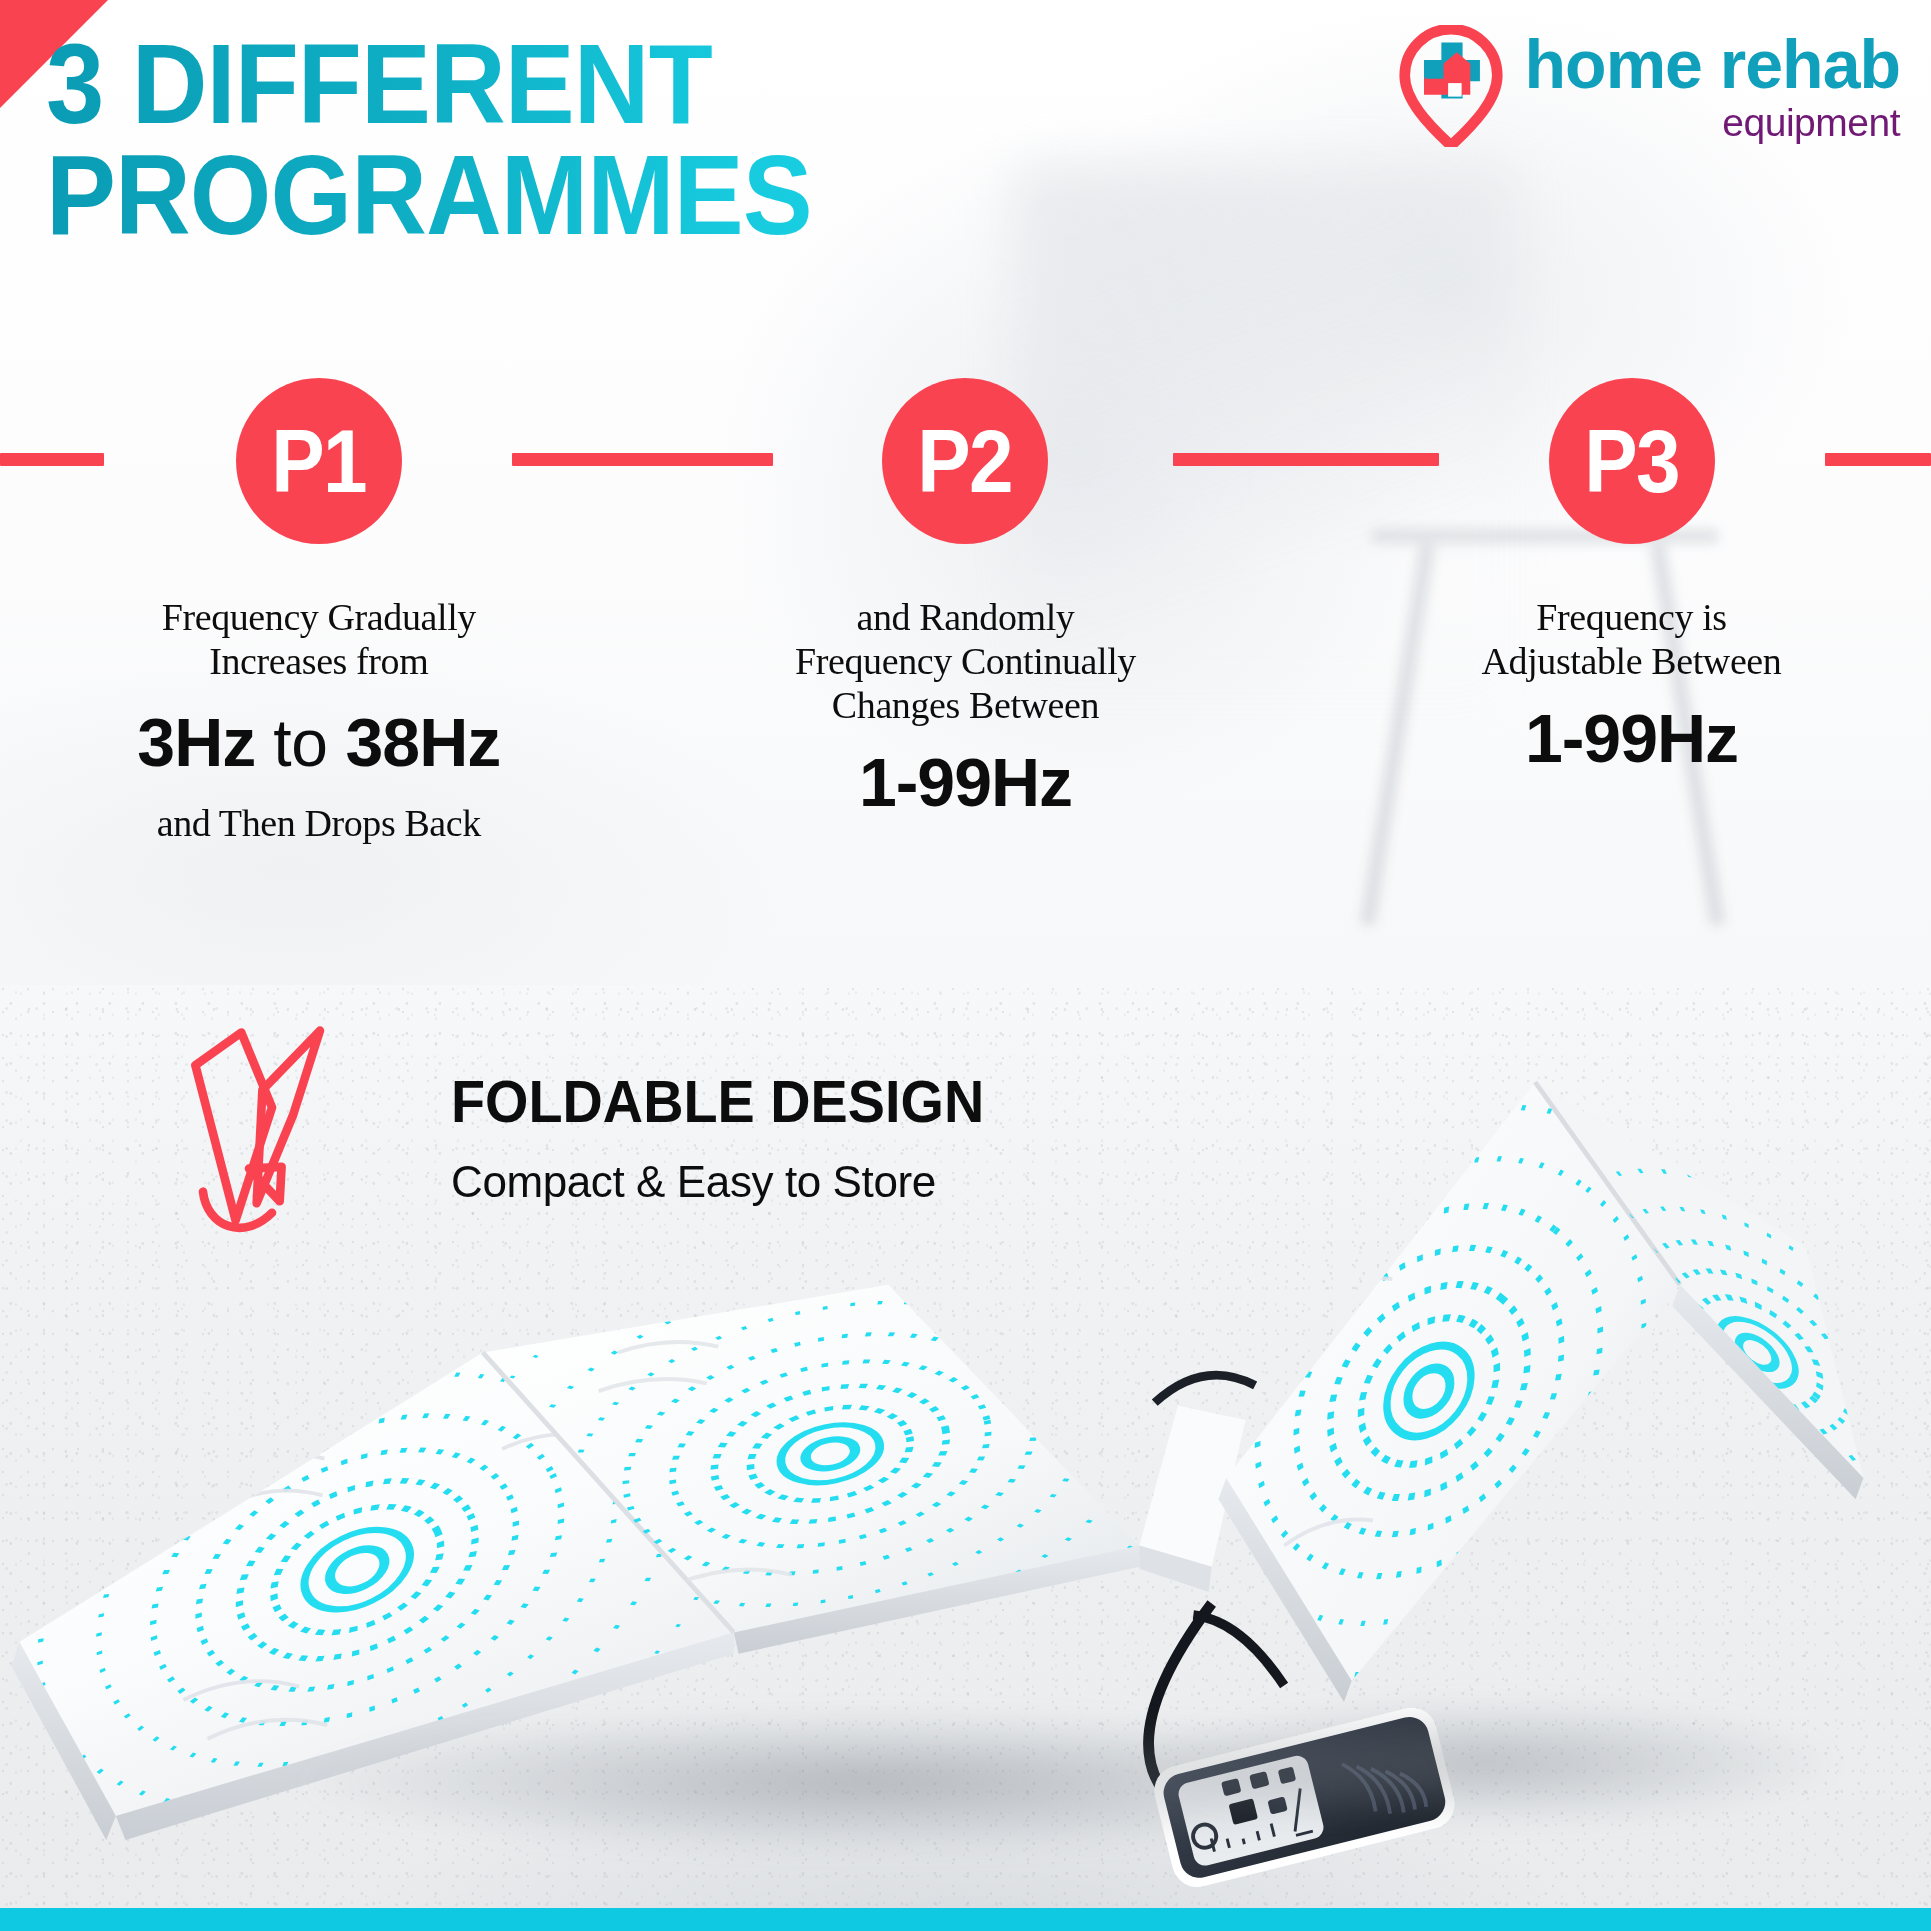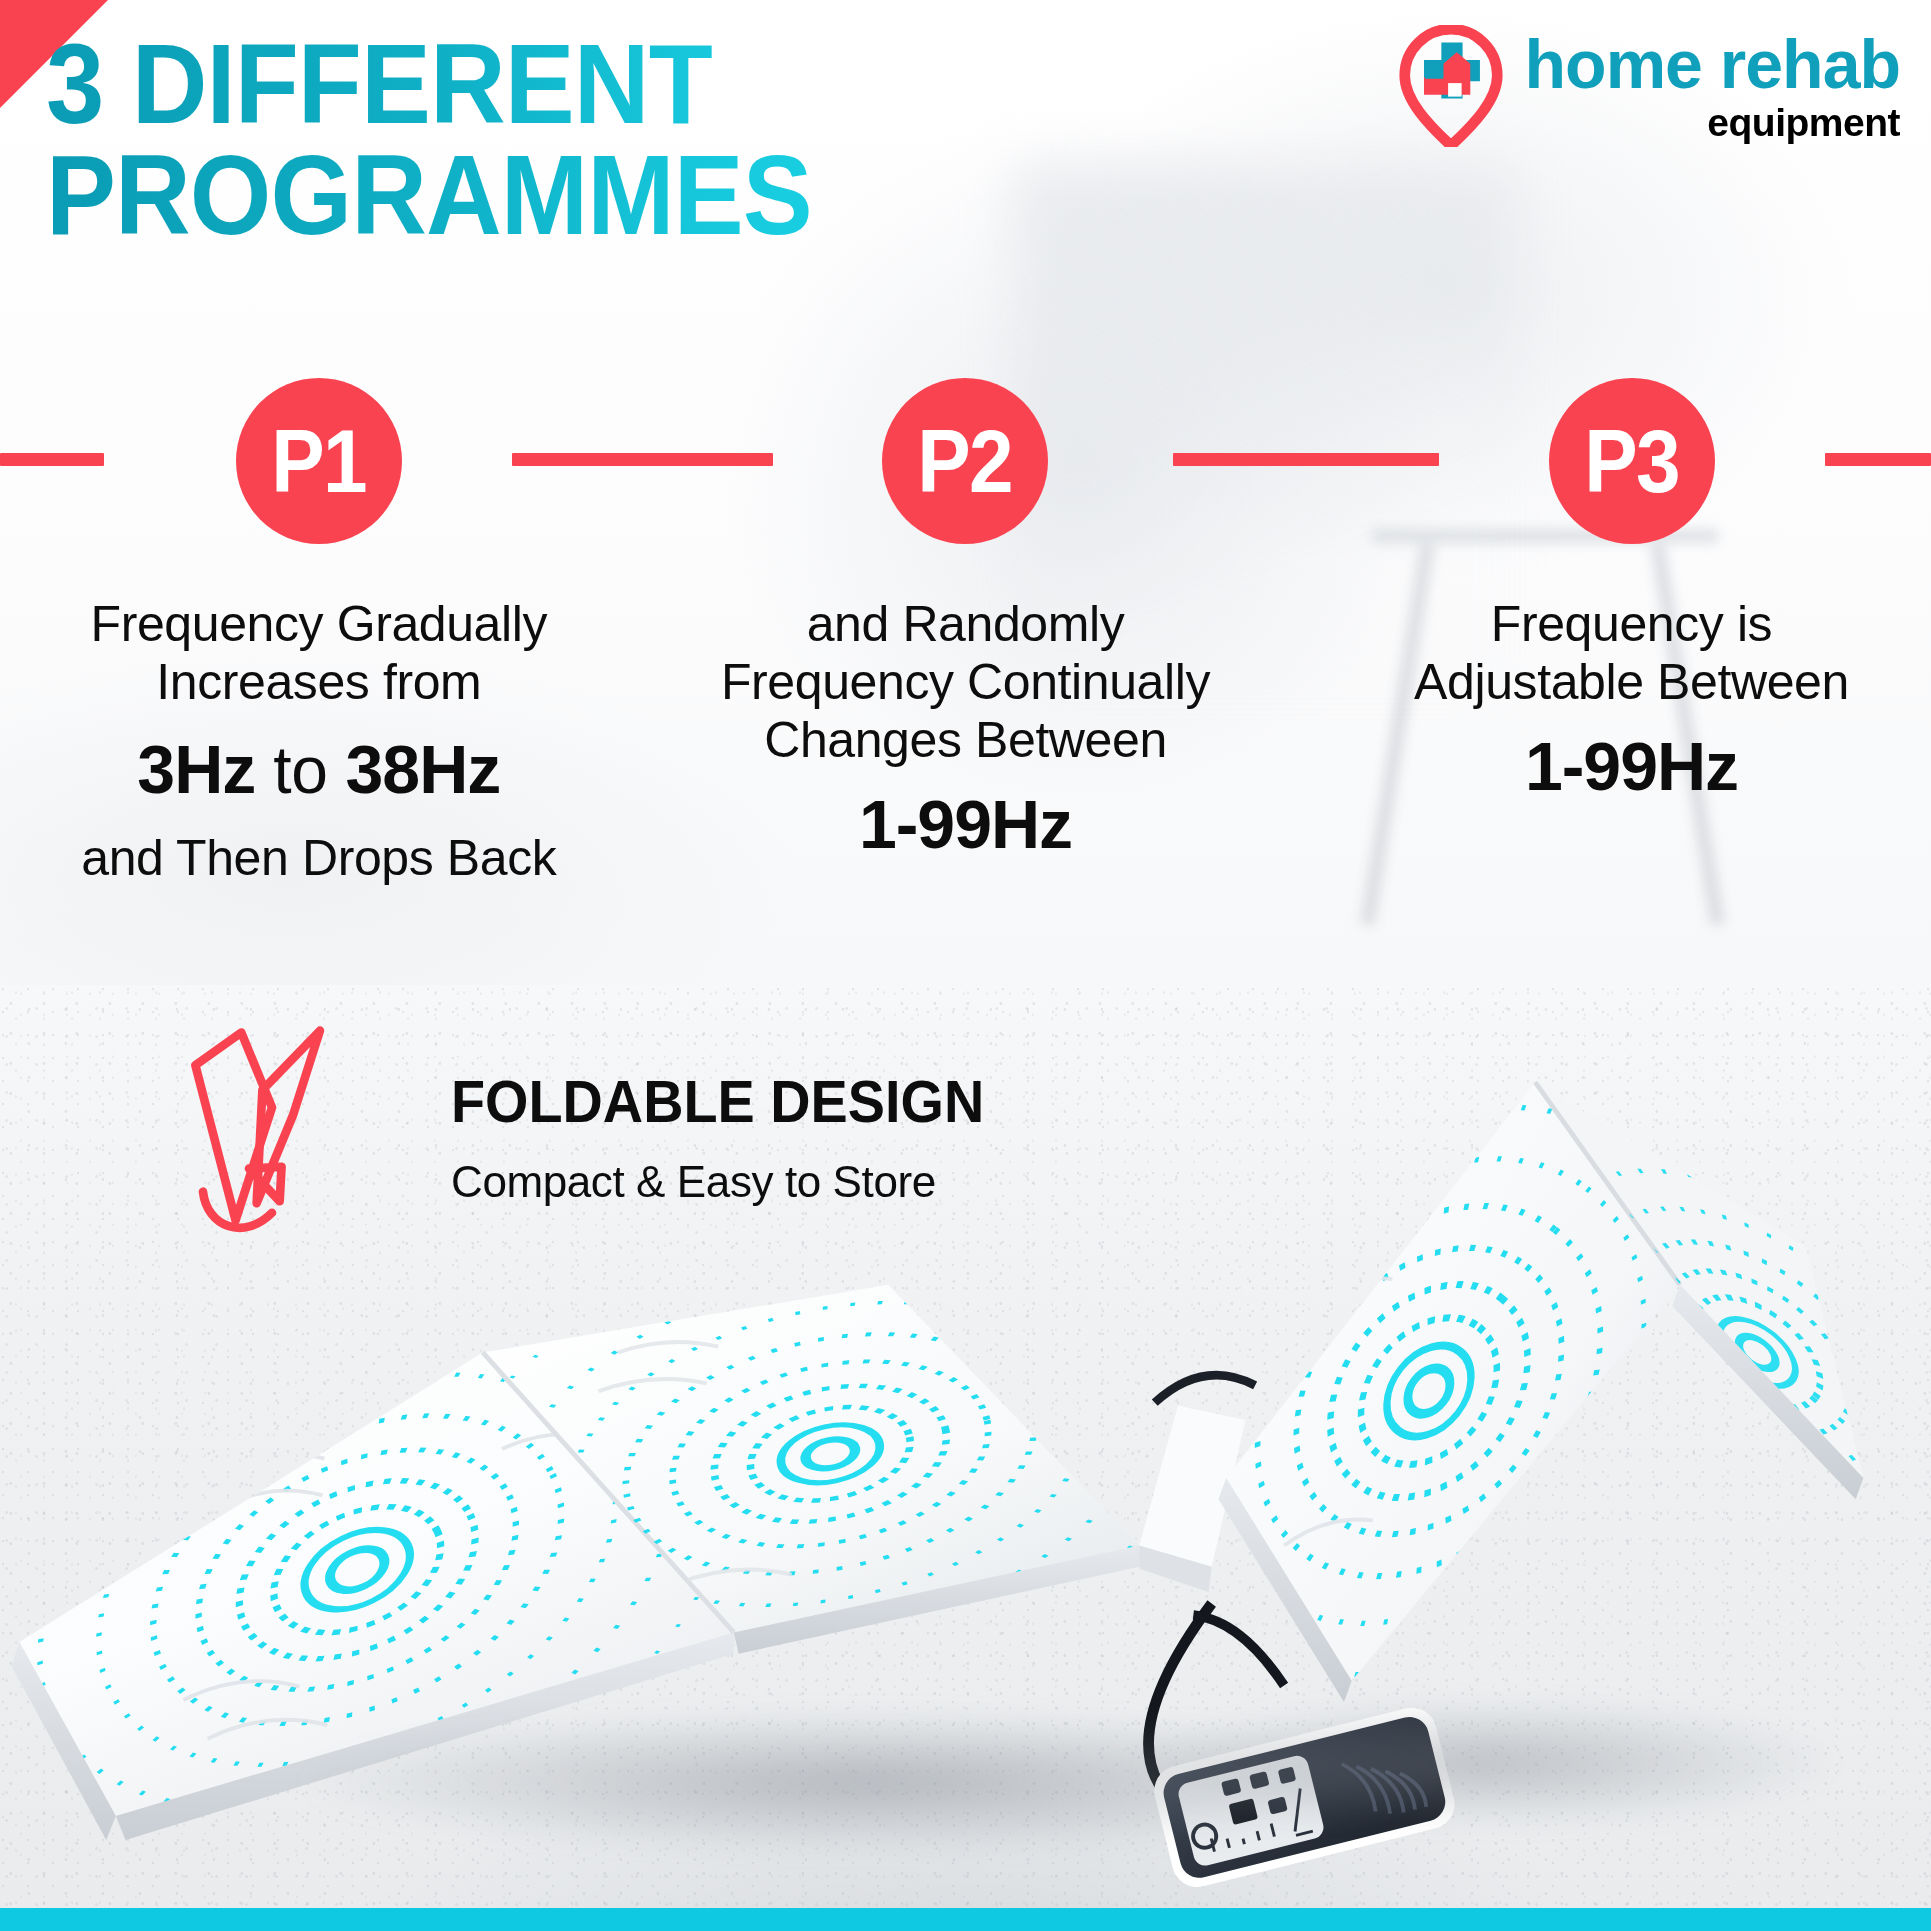--- a/index.html
+++ b/index.html
@@ -103,21 +103,21 @@
     position:absolute; right:31px; top:25px;
     display:flex; align-items:center; gap:19.3px;
   }
   .logo-mark{ width:108px; height:122px; flex:0 0 auto; }
   .logo-words{ display:flex; flex-direction:column; align-items:flex-end; line-height:1; }
   .logo-top{
     font-size:68px; font-weight:800; color:#11a0bb;
     letter-spacing:-1px;
   }
   .logo-bot{
-    font-size:39px; font-weight:700; color:#000000;
+    font-size:39px; font-weight:400; color:#701a75;
     letter-spacing:-0.5px; margin-top:5.8px;
   }
 
   
   .prog-row{
     position:absolute; left:0; top:378px; width:1931px; height:174px;
   }
   .connector{
     position:absolute; top:75px; height:12.6px; background:#fa4351; border-radius:1px;
   }
@@ -145,21 +145,21 @@
   .prog-col{
     position:absolute; top:595px;
     text-align:center;
     color:#0d0d0d;
   }
   .pc1{ left:19.3px;   width:599px; }
   .pc2{ left:666px;  width:599px; }
   .pc3{ left:1332px; width:599px; }
 
   .pt{
-    font-size:50px; line-height:1.16; font-weight:400; letter-spacing:-0.4px;
+    font-size:38px; line-height:1.16; font-weight:400; letter-spacing:-0.4px;font-family:Liberation Serif, serif;
   }
   .pt-strong{
     font-size:68px; font-weight:800; letter-spacing:-1px; line-height:1.22;
   }
   .pt-strong .lt{ font-size:66px; font-weight:400; letter-spacing:-0.3px; }
   .gap-s{ height:13.5px; }
   .gap-m{ height:17.4px; }
 
   
   .fold-sec{

